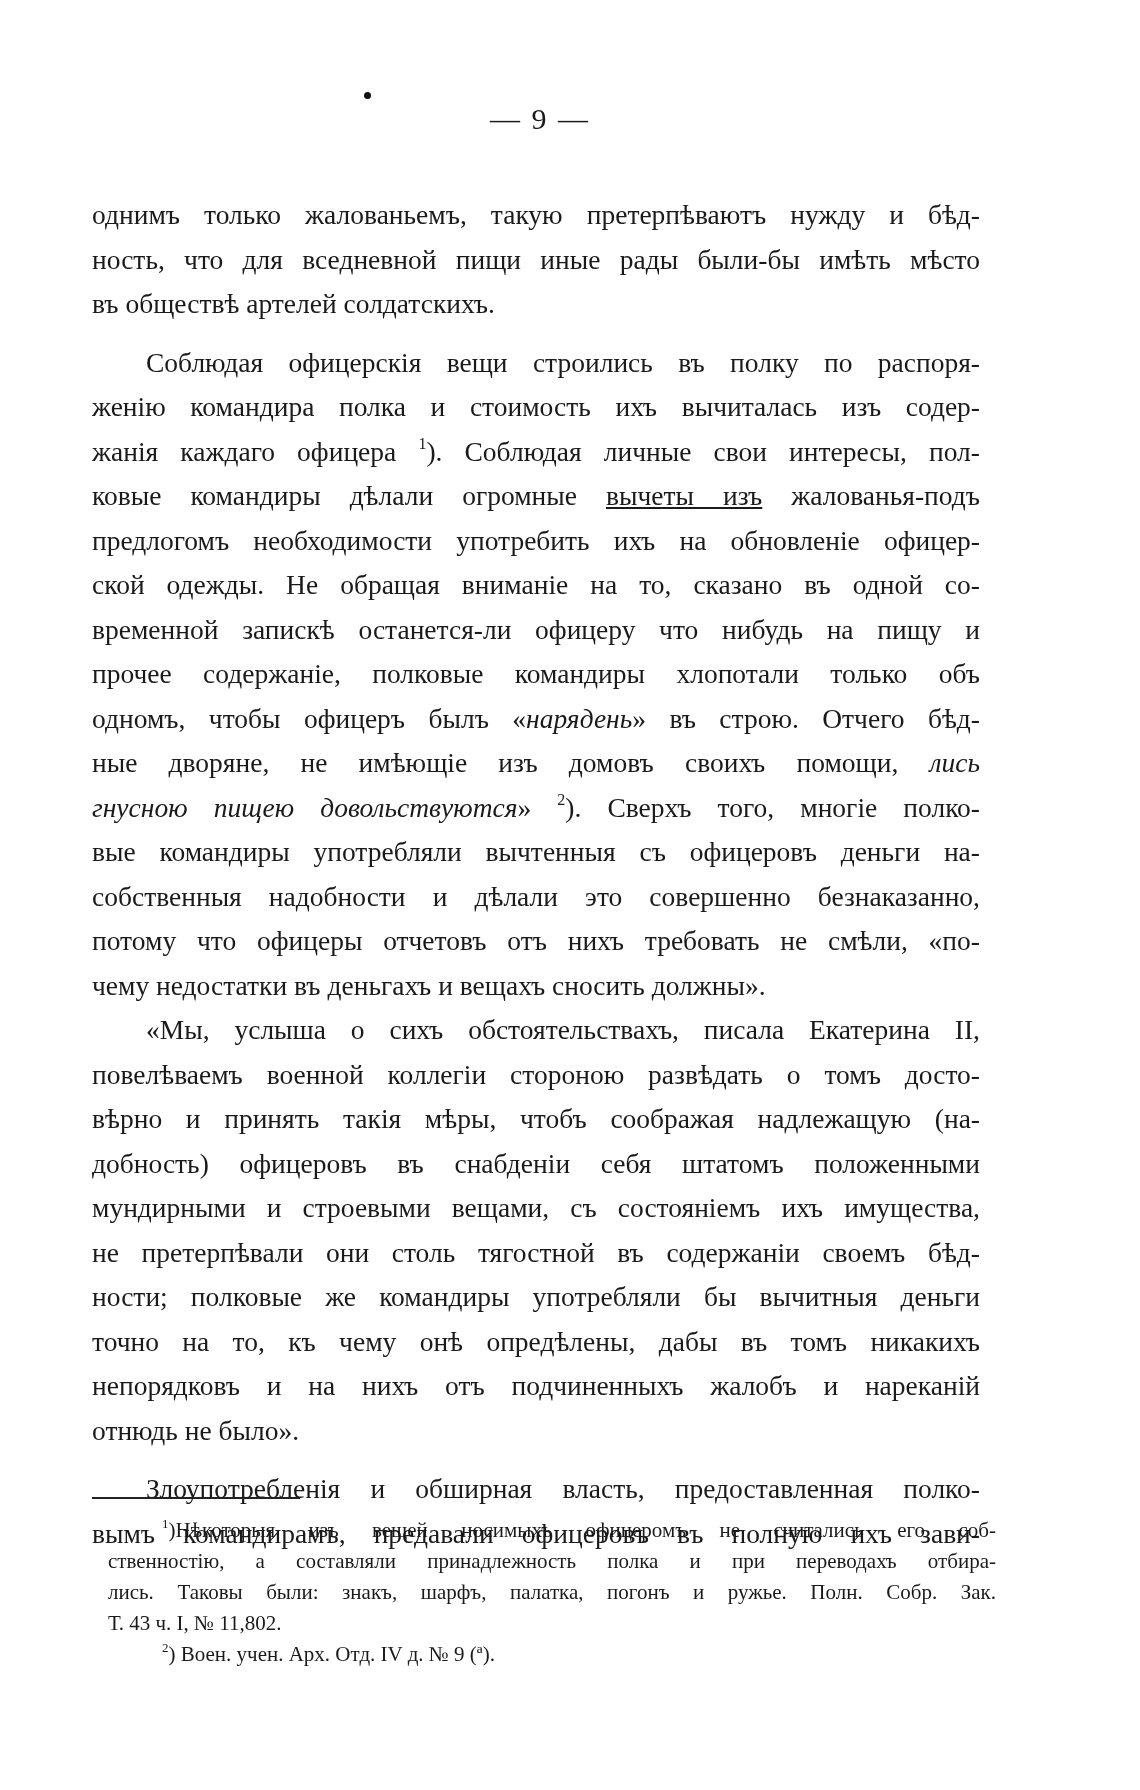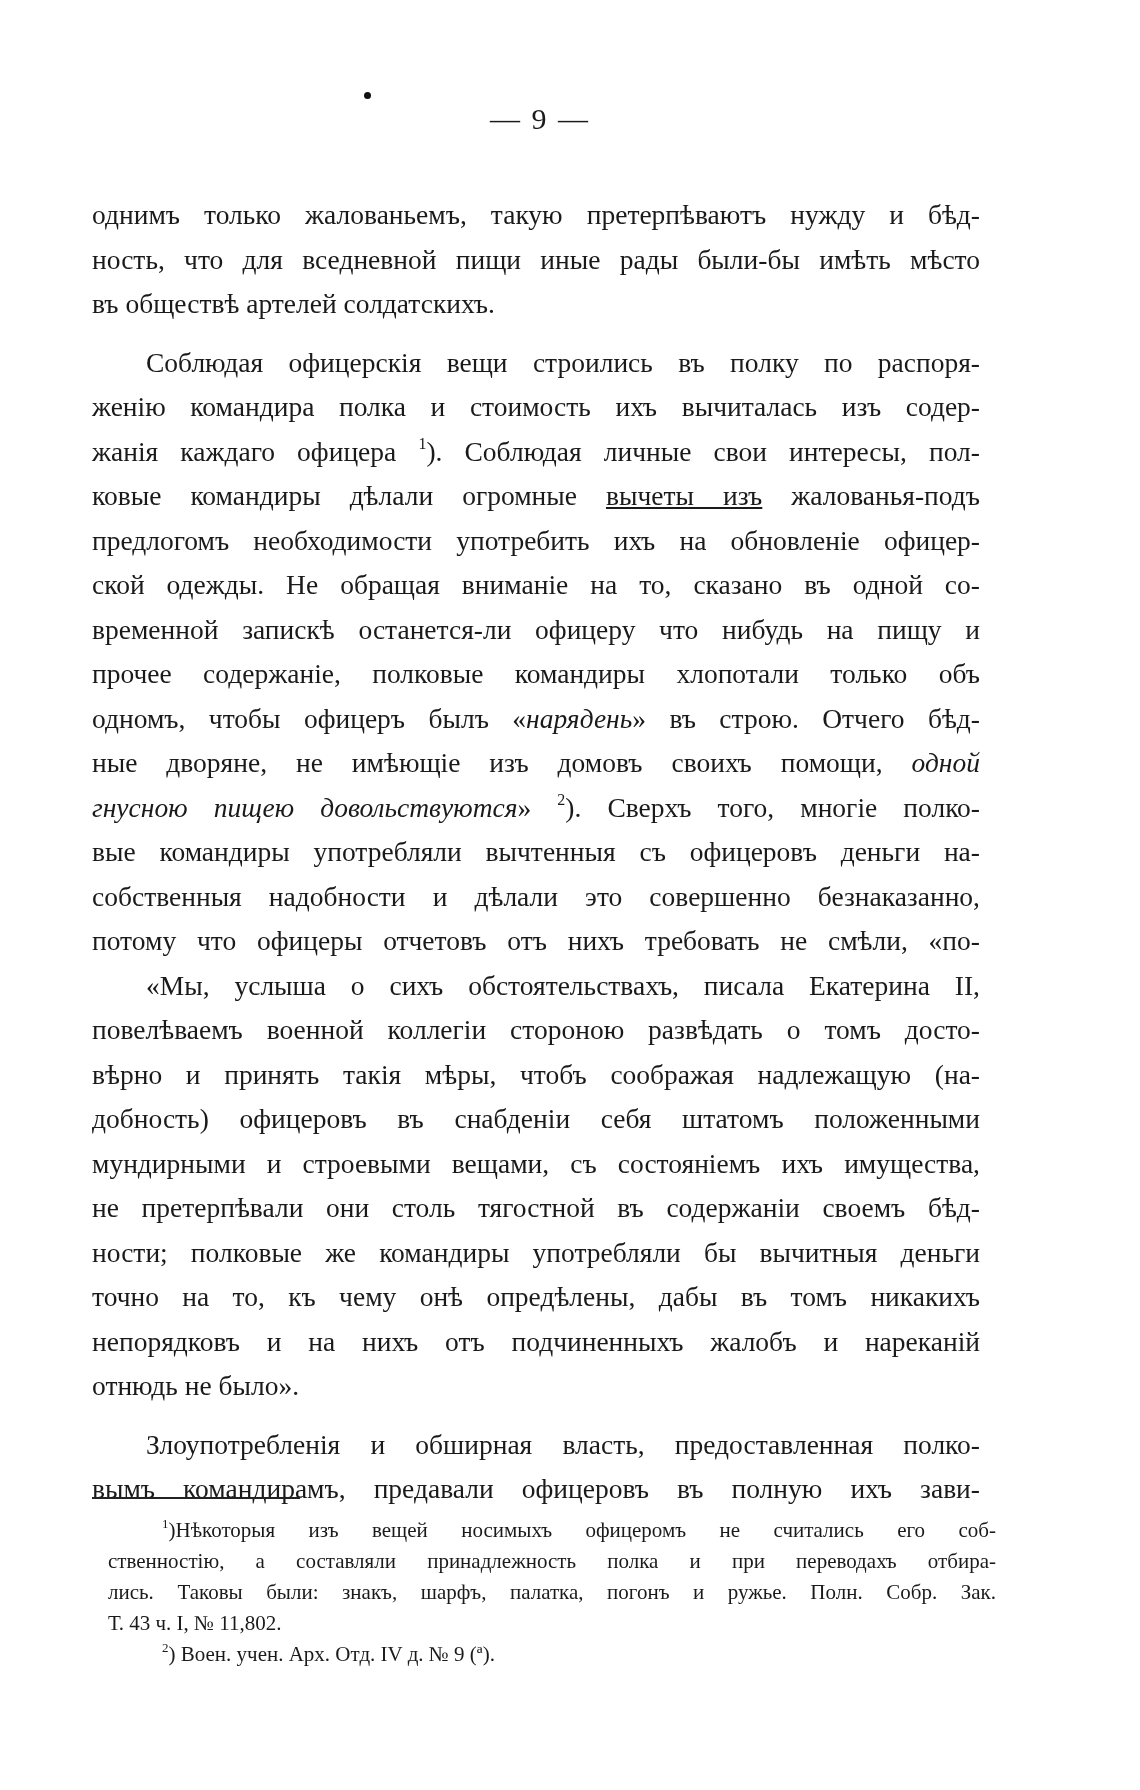--- a/index.html
+++ b/index.html
@@ -73,25 +73,26 @@
 
     <span class="line indent">Соблюдая офицерскія вещи строились въ полку по распоря-</span>
     <span class="line">женію командира полка и стоимость ихъ вычиталась изъ содер-</span>
     <span class="line"><span>жанія каждаго офицера </span><sup>1</sup><span>). Соблюдая личные свои интересы, пол-</span></span>
     <span class="line"><span>ковые командиры дѣлали огромные </span><span class="u">вычеты изъ</span><span> жалованья-подъ</span></span>
     <span class="line">предлогомъ необходимости употребить ихъ на обновленіе офицер-</span>
     <span class="line">ской одежды. Не обращая вниманіе на то, сказано въ одной со-</span>
     <span class="line">временной запискѣ останется-ли офицеру что нибудь на пищу и</span>
     <span class="line">прочее содержаніе, полковые командиры хлопотали только объ</span>
     <span class="line"><span>одномъ, чтобы офицеръ былъ «</span><span class="it">нарядень</span><span>» въ строю. Отчего бѣд-</span></span>
-    <span class="line"><span>ные дворяне, не имѣющіе изъ домовъ своихъ помощи, </span><span class="it">одной</span></span>
+    <span class="line"><span>ные дворяне, не имѣющіе изъ домовъ своихъ помощи, </span><span class="it">лись</span></span>
     <span class="line"><span class="it">гнусною пищею довольствуются</span><span>» </span><sup>2</sup><span>). Сверхъ того, многіе полко-</span></span>
     <span class="line">вые командиры употребляли вычтенныя съ офицеровъ деньги на-</span>
     <span class="line">собственныя надобности и дѣлали это совершенно безнаказанно,</span>
     <span class="line">потому что офицеры отчетовъ отъ нихъ требовать не смѣли, «по-</span>
+    <span class="line last">чему недостатки въ деньгахъ и вещахъ сносить должны».</span>
 
     <span class="line indent">«Мы, услыша о сихъ обстоятельствахъ, писала Екатерина II,</span>
     <span class="line">повелѣваемъ военной коллегіи стороною развѣдать о томъ досто-</span>
     <span class="line">вѣрно и принять такія мѣры, чтобъ соображая надлежащую (на-</span>
     <span class="line">добность) офицеровъ въ снабденіи себя штатомъ положенными</span>
     <span class="line">мундирными и строевыми вещами, съ состояніемъ ихъ имущества,</span>
     <span class="line">не претерпѣвали они столь тягостной въ содержаніи своемъ бѣд-</span>
     <span class="line">ности; полковые же командиры употребляли бы вычитныя деньги</span>
     <span class="line">точно на то, къ чему онѣ опредѣлены, дабы въ томъ никакихъ</span>
     <span class="line">непорядковъ и на нихъ отъ подчиненныхъ жалобъ и нареканій</span>

